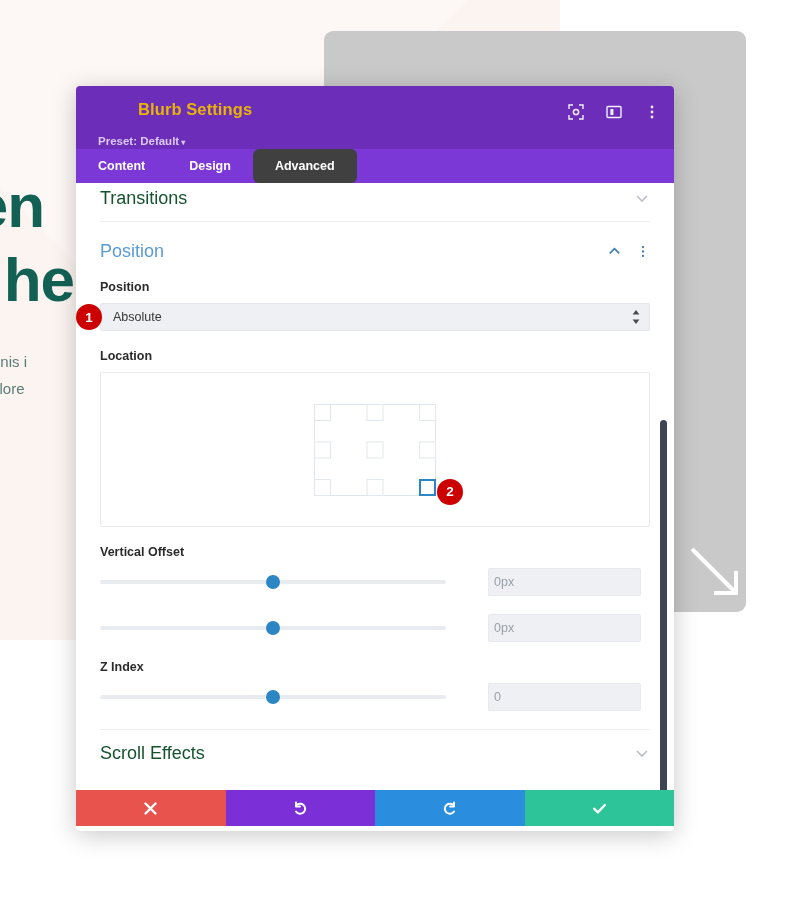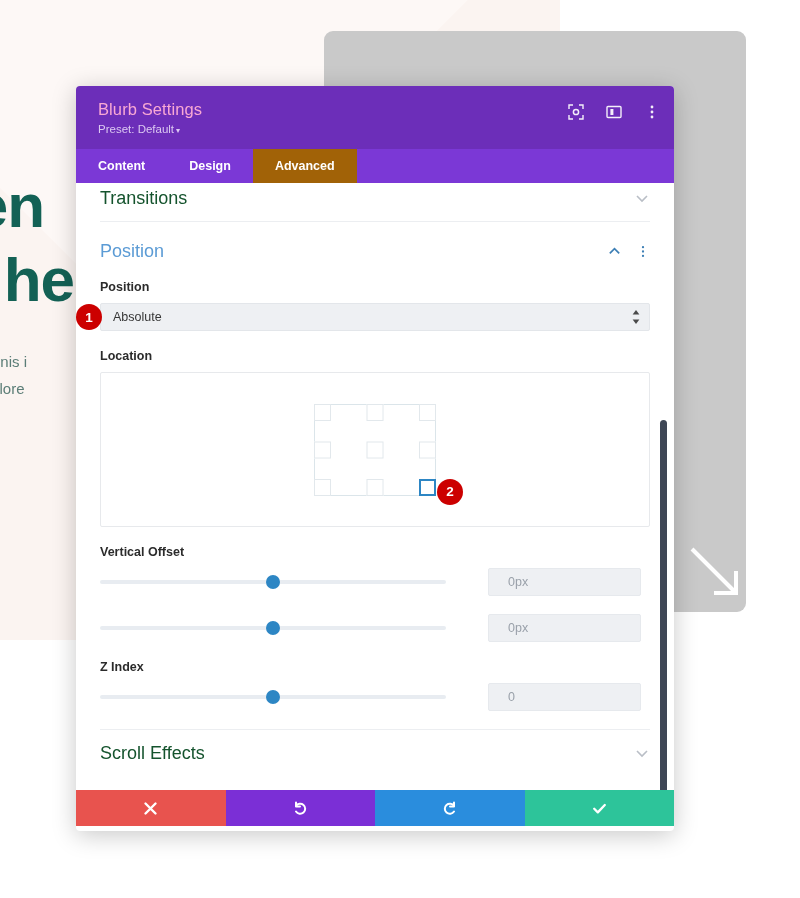--- a/index.html
+++ b/index.html
@@ -39,35 +39,35 @@
   .modal {
     position:absolute; left:76px; top:86px; width:598px; height:745px;
     background:#ffffff; border-radius:4px;
     box-shadow:0 4px 24px rgba(0,0,0,.22);
     overflow:hidden;
   }
   .modal-header {
     position:relative; height:63px; background:#6c2eb9;
     padding:14px 18px 0 22px;
   }
-  .modal-title { font-size:16.5px; font-weight:normal; color:#f9a8d4; letter-spacing:.1px; }
-  .modal-preset { margin-top:4px; font-size:11.5px; color:#dcc9f2; }
+  .modal-title { font-size:16.5px; font-weight:bold; color:#eab308; letter-spacing:.1px;margin-left:40px; }
+  .modal-preset { margin-top:16px; font-size:11.5px; color:#dcc9f2;font-weight:bold; }
   .modal-preset .caret { font-size:8px; margin-left:2px; }
   .header-icons {
     position:absolute; right:14px; top:18px;
     display:flex; align-items:center; gap:22px;
   }
   .hdr-ico { width:16px; height:16px; opacity:.92; cursor:pointer; }
 
   .tabbar { height:34px; background:#7b38d6; display:flex; }
   .tab {
     padding:0 22px; height:34px; line-height:34px;
     font-size:12.5px; font-weight:bold; color:#ffffff; cursor:pointer;
   }
-  .tab.active { background:#a16207; }
+  .tab.active { background:#404040;border-radius:6px; }
 
   .scrollarea { position:relative; height:607px; overflow:hidden; background:#fff; }
   .scrollinner { padding:0 24px; }
 
   .collapsed-sec {
     display:flex; align-items:center; justify-content:space-between;
     height:46px; color:#14532d; font-size:18px;
   }
   .collapsed-sec.top { margin-top:-8px; }
   .sec-sep { height:1px; background:#eceef1; }
@@ -133,21 +133,21 @@
   .slider .track {
     position:absolute; left:0; right:0; top:7px; height:4px;
     background:#e8ecf1; border-radius:2px;
   }
   .slider .knob {
     position:absolute; left:50%; top:2px; margin-left:-7px;
     width:14px; height:14px; border-radius:50%; background:#2d86c4; cursor:pointer;
   }
   .num-box {
     width:153px; height:28px; background:#eef0f3; border:1px solid #e6e9ed; border-radius:2px;
-    display:flex; align-items:center; padding:0 19px;
+    display:flex; align-items:center; padding:0 5px;
     font-size:12.5px; color:#9aa1aa;
   }
 
   .scrollbar {
     position:absolute; right:7px; top:237px; width:7px; height:422px;
     background:#3e4655; border-radius:4px; cursor:pointer;
   }
 
   .actionbar { display:flex; height:36px; }
   .actionbar > div {

